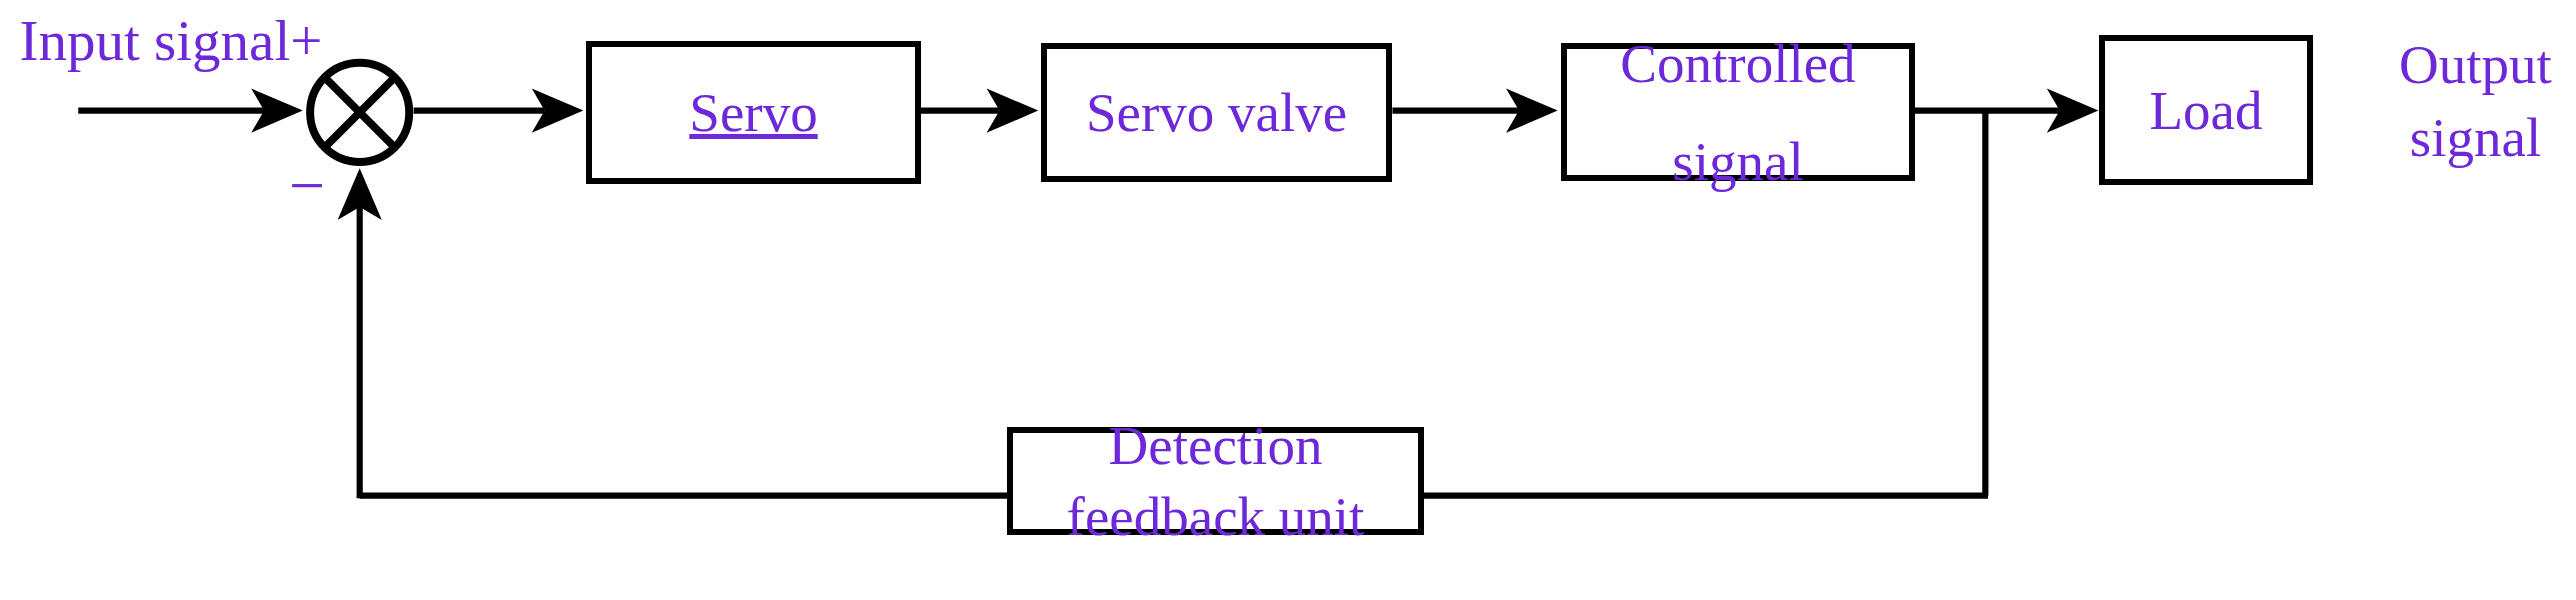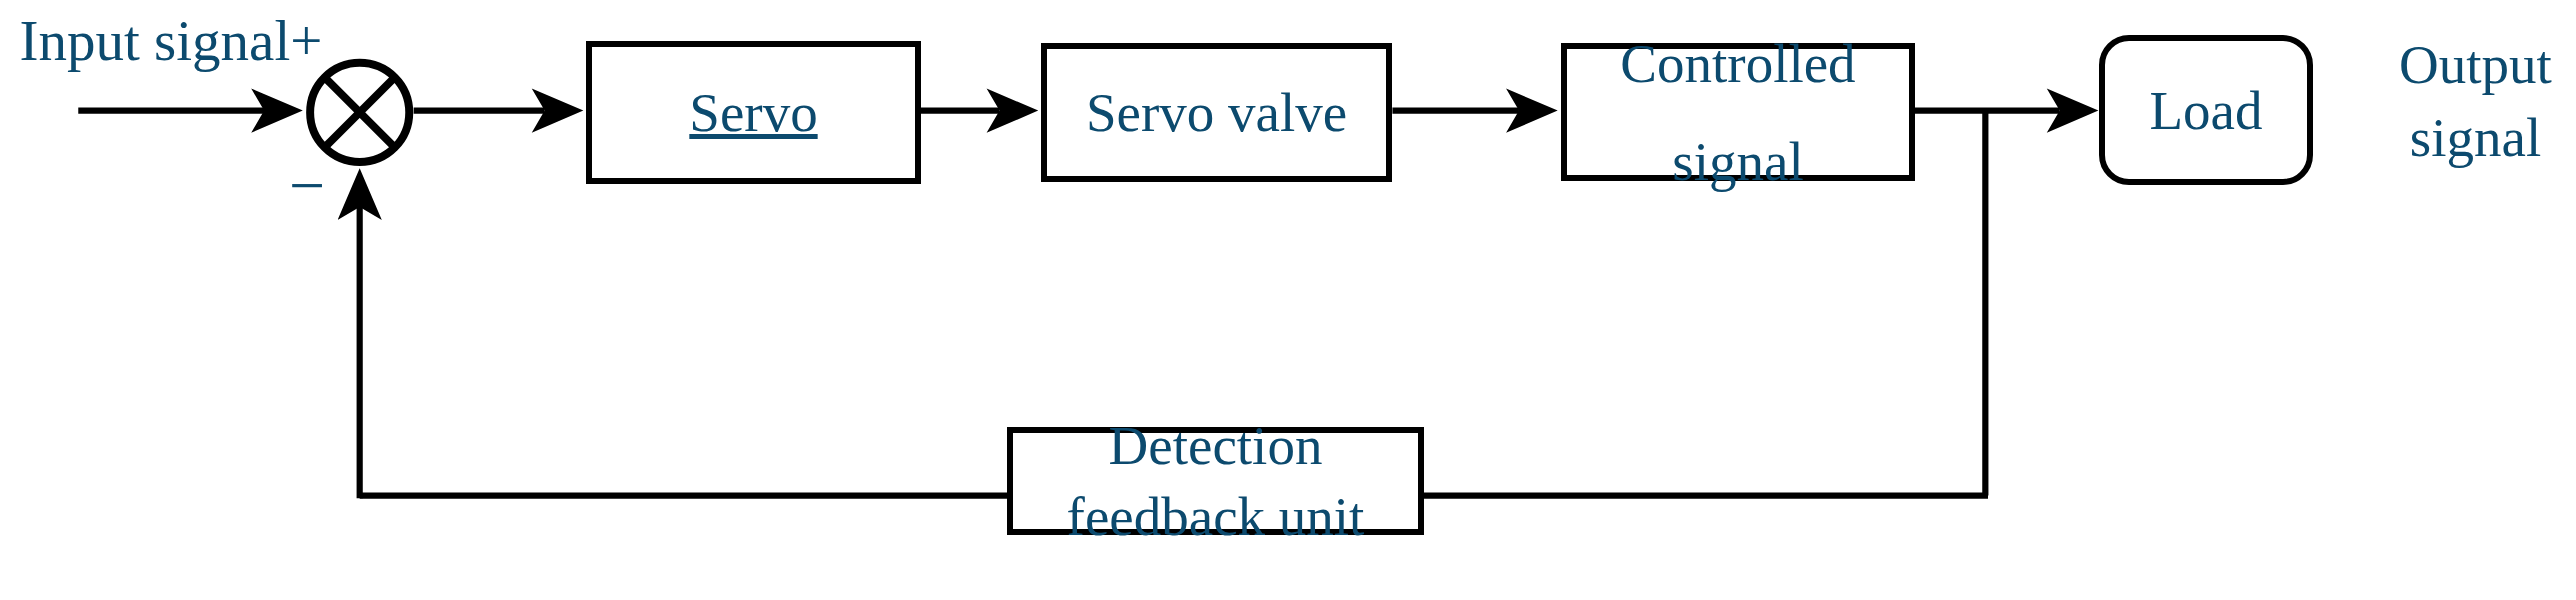--- a/index.html
+++ b/index.html
@@ -2,21 +2,21 @@
 <html style="font-size:14px"><head>
 <meta charset="utf-8">
 <style>
   html, body { margin: 0; padding: 0; background: #ffffff; }
   .stage {
     position: relative;
     width: 2576px;
     height: 600px;
     background: #ffffff;
     font-family: "Liberation Serif", "DejaVu Serif", serif;
-    color: #0c4a6e;
+    color: #6d28d9;
     overflow: hidden;
   }
   .wires {
     position: absolute;
     left: 0; top: 0;
     width: 2576px; height: 600px;
     z-index: 1;
   }
   .box {
     position: absolute;
@@ -29,21 +29,21 @@
     justify-content: center;
     text-align: center;
     font-size: 55px;
     line-height: 71px;
     white-space: nowrap;
     z-index: 2;
   }
   .box-servo-amplifier   { left: 586px;  top: 41px;  width: 335px; height: 143px; text-decoration: underline; }
   .box-servo-valve       { left: 1041px; top: 43px;  width: 351px; height: 139px; justify-content: center; }
   .box-controlled-object { left: 1561px; top: 43px;  width: 354px; height: 138px; gap: 27px; }
-  .box-load              { left: 2099px; top: 35px;  width: 214px; height: 150px; border-radius: 30px; }
+  .box-load              { left: 2099px; top: 35px;  width: 214px; height: 150px; }
   .box-detection         { left: 1007px; top: 427px; width: 417px; height: 108px; }
   .lbl {
     position: absolute;
     white-space: nowrap;
     z-index: 3;
   }
   .lbl-input  { left: 19.5px;  top: 8.9px;  font-size: 57px; line-height: 64px; }
   .lbl-minus  { left: 289px; top: 152px; font-size: 64px; line-height: 67px; }
   .lbl-output {
     left: 2365px; top: 28px; width: 221px;

